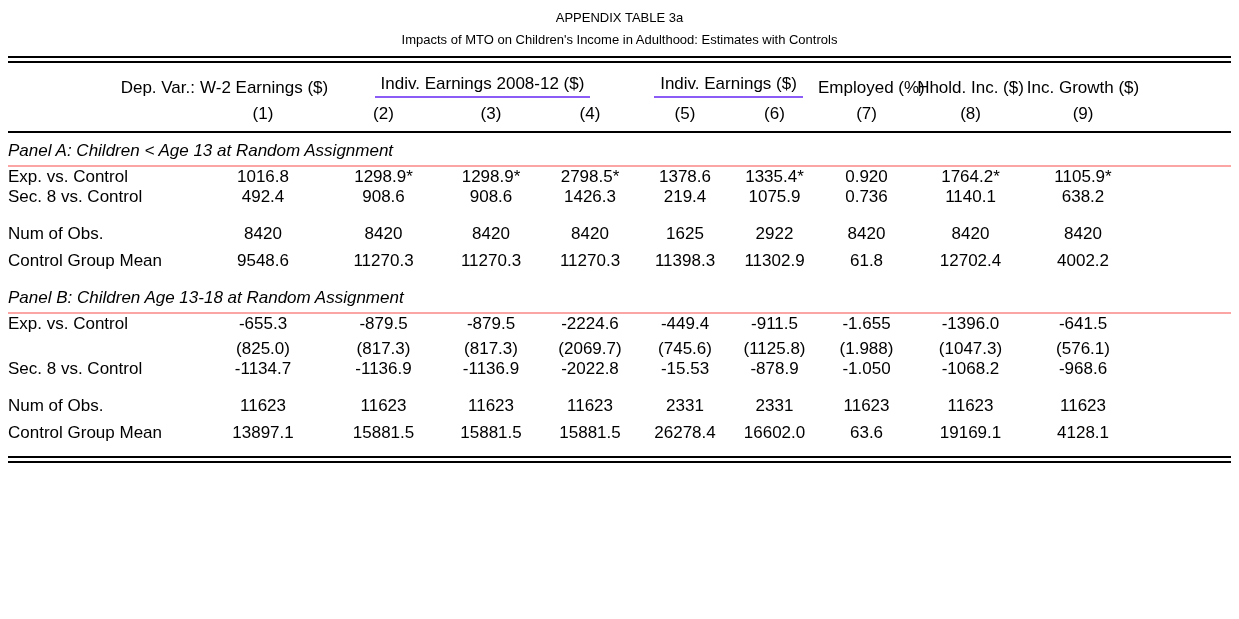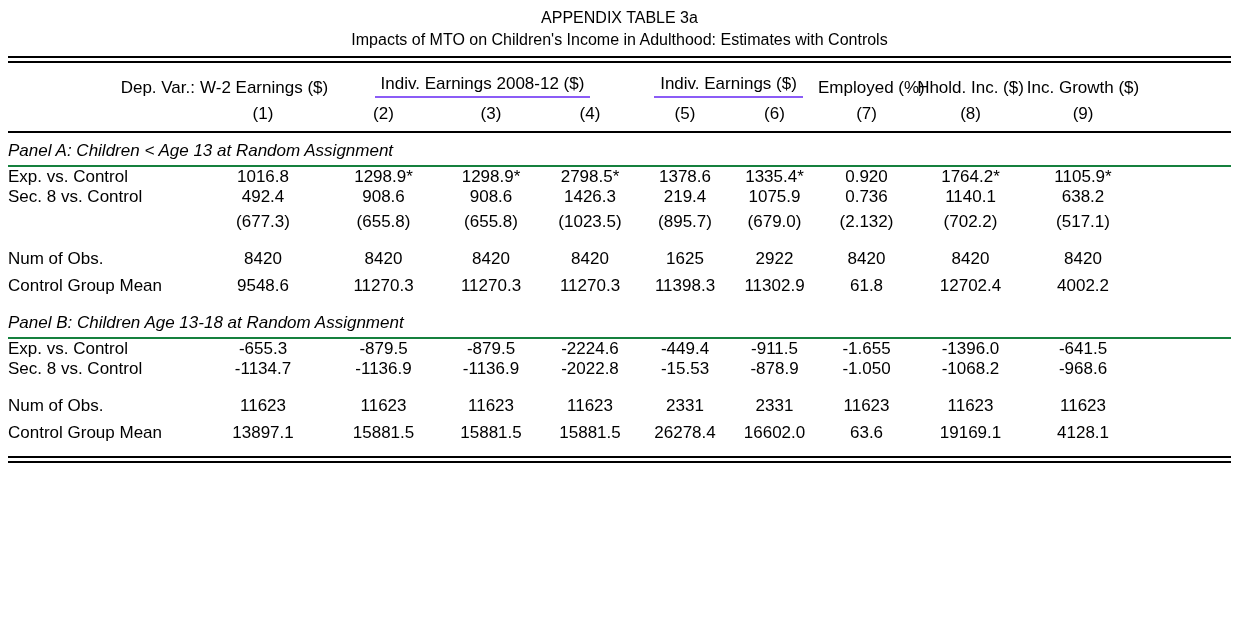--- a/index.html
+++ b/index.html
@@ -1,30 +1,30 @@
 <!DOCTYPE html>
 <html><head>
 <meta charset="utf-8">
 <style>
   html,body { margin:0; padding:0; background:#ffffff; }
   body { width:1239px; height:619px; color:#000; font-family:"Liberation Sans", sans-serif; overflow:hidden; }
-  .title, .subtitle { text-align:center; font-size:16px; line-height:22px; }
+  .title, .subtitle { text-align:center; font-size:13px; line-height:22px; }
   .title { padding-top:7px; }
   .rule-double { margin-left:8px; width:1223px; height:3px; border-top:2px solid #000; border-bottom:2px solid #000; }
   .rule-top { margin-top:5px; }
   .rule-bottom { margin-top:4px; }
   table { margin-left:8px; width:1223px; border-collapse:collapse; table-layout:fixed; font-size:17px; }
   th, td { font-weight:normal; padding:0; text-align:center; white-space:nowrap; vertical-align:bottom; line-height:20px; }
   .lbl { text-align:left; }
   th.depvar { text-align:right; padding-right:5px; }
   tr.h1 th { padding-top:11px; }
   .ul { display:inline-block; padding:0 6px 2px; border-bottom:2px solid #8b5cf6; }
   tr.h2 th { padding-top:3px; }
   tr.h3 th { padding-top:6px; padding-bottom:7px; border-bottom:2px solid #000; }
-  tr.panel td { text-align:left; font-style:italic; padding:8px 0 4px; border-bottom:2px solid #15803d; }
+  tr.panel td { text-align:left; font-style:italic; padding:8px 0 4px; border-bottom:2px solid #fca5a5; }
   tr.est td { }
   tr.se td { padding-top:5px; }
   tr.obs td { padding-top:17px; }
   tr.mean td { padding-top:7px; padding-bottom:9px; }
 </style>
 </head>
 <body>
 
 <div class="title">APPENDIX TABLE 3a</div>
 <div class="subtitle">Impacts of MTO on Children's Income in Adulthood: Estimates with Controls</div>
@@ -90,32 +90,20 @@
       <td>492.4</td>
       <td>908.6</td>
       <td>908.6</td>
       <td>1426.3</td>
       <td>219.4</td>
       <td>1075.9</td>
       <td>0.736</td>
       <td>1140.1</td>
       <td>638.2</td>
     </tr>
-    <tr class="se">
-      <td class="lbl"></td>
-      <td>(677.3)</td>
-      <td>(655.8)</td>
-      <td>(655.8)</td>
-      <td>(1023.5)</td>
-      <td>(895.7)</td>
-      <td>(679.0)</td>
-      <td>(2.132)</td>
-      <td>(702.2)</td>
-      <td>(517.1)</td>
-    </tr>
     <tr class="obs">
       <td class="lbl">Num of Obs.</td>
       <td>8420</td>
       <td>8420</td>
       <td>8420</td>
       <td>8420</td>
       <td>1625</td>
       <td>2922</td>
       <td>8420</td>
       <td>8420</td>
@@ -140,20 +128,32 @@
       <td class="lbl">Exp. vs. Control</td>
       <td>-655.3</td>
       <td>-879.5</td>
       <td>-879.5</td>
       <td>-2224.6</td>
       <td>-449.4</td>
       <td>-911.5</td>
       <td>-1.655</td>
       <td>-1396.0</td>
       <td>-641.5</td>
+    </tr>
+    <tr class="se">
+      <td class="lbl"></td>
+      <td>(825.0)</td>
+      <td>(817.3)</td>
+      <td>(817.3)</td>
+      <td>(2069.7)</td>
+      <td>(745.6)</td>
+      <td>(1125.8)</td>
+      <td>(1.988)</td>
+      <td>(1047.3)</td>
+      <td>(576.1)</td>
     </tr>
     <tr class="est">
       <td class="lbl">Sec. 8 vs. Control</td>
       <td>-1134.7</td>
       <td>-1136.9</td>
       <td>-1136.9</td>
       <td>-2022.8</td>
       <td>-15.53</td>
       <td>-878.9</td>
       <td>-1.050</td>

